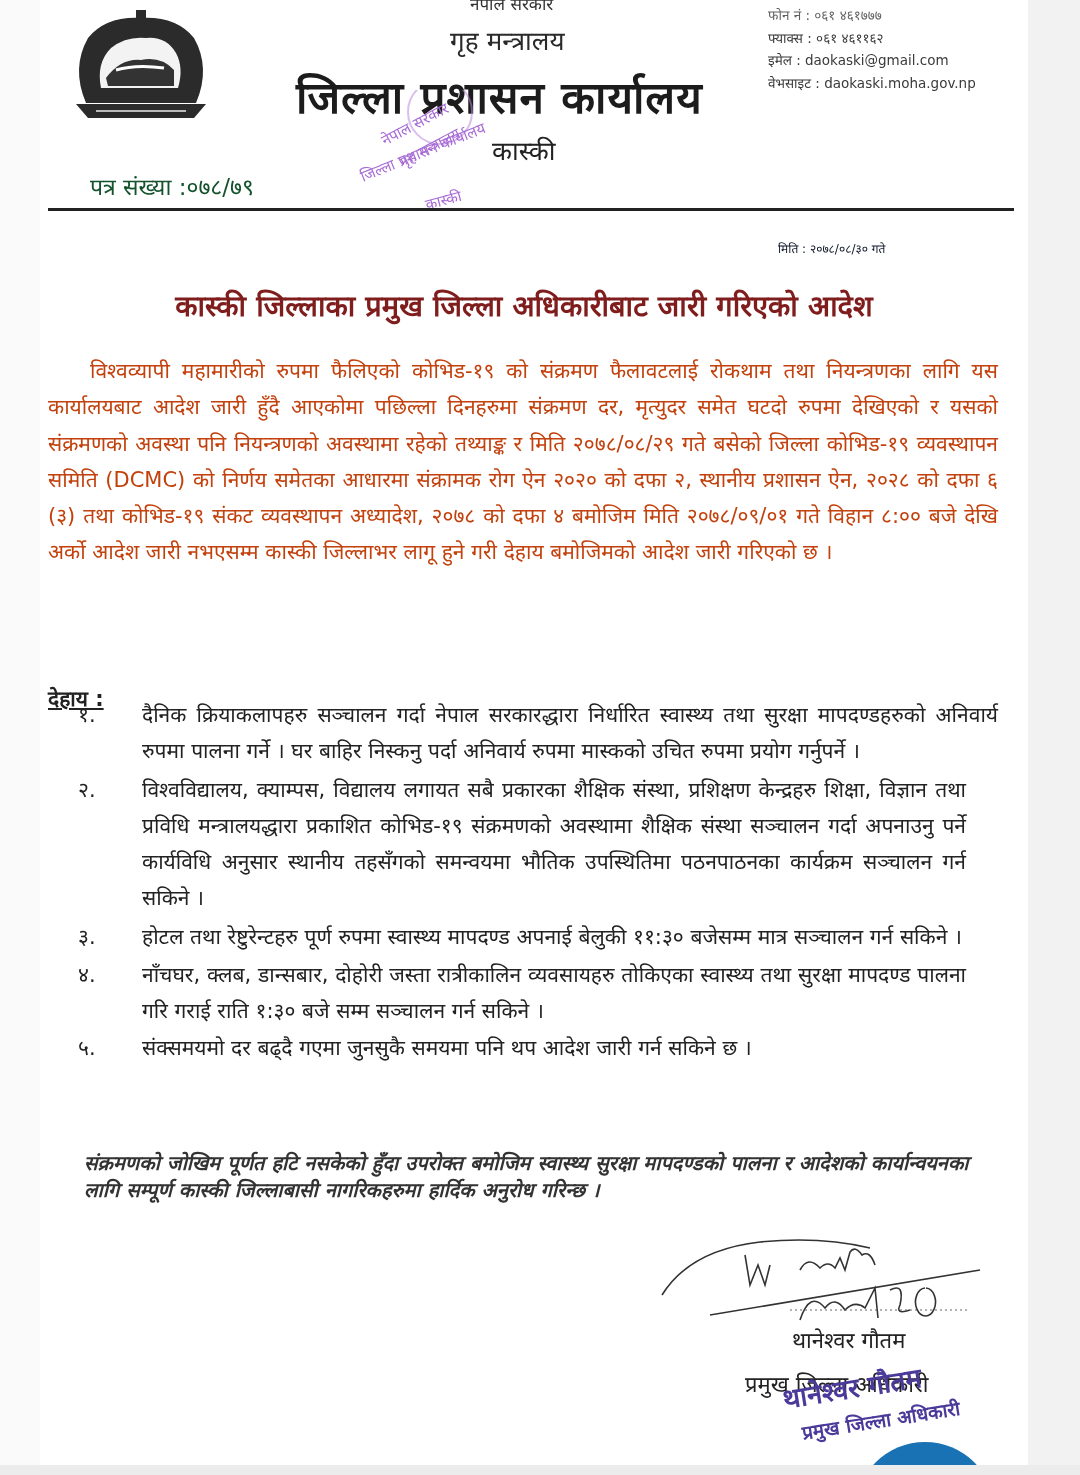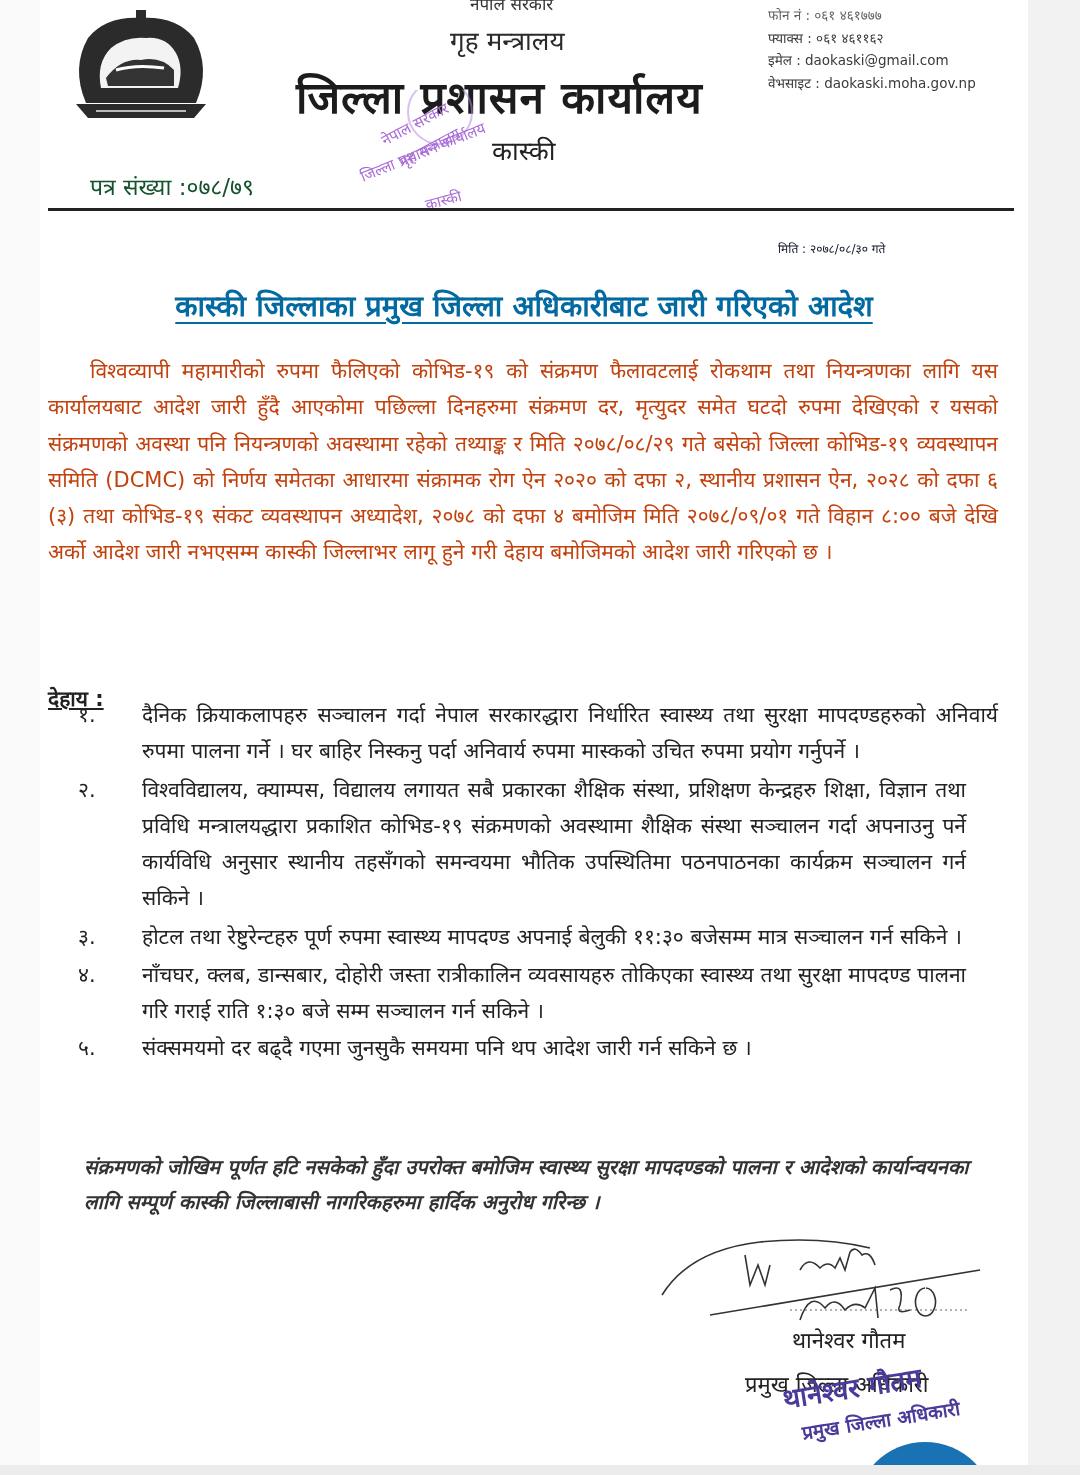--- a/index.html
+++ b/index.html
@@ -24,36 +24,36 @@
   .contact .phone { margin-top: -12px; opacity: .8; }
 
   .ref { position: absolute; left: 90px; top: 170px; font-size: 23px; color: #14532d; }
   .rule { position: absolute; left: 48px; top: 208px; width: 966px; height: 3px; background: #222; }
 
   .stamp { position: absolute; left: 355px; top: 90px; width: 175px; height: 125px; }
 
   .date { position: absolute; left: 778px; top: 228px; font-size: 12px; color: #0f172a; margin-top: 12px; }
 
   .title { position: absolute; left: 108px; top: 285px; width: 832px; text-align: center;
-    font-size: 29px; font-weight: bold; color: #0369a1; text-decoration: underline; text-underline-offset: 6px; }
+    font-size: 29px; font-weight: bold; color: #7f1d1d; text-underline-offset: 6px; }
 
   .body { position: absolute; left: 48px; top: 353px; width: 950px;
     font-size: 21px; line-height: 36.3px; text-align: justify; color: #c2410c; text-indent: 42px; }
 
   .annex-label { position: absolute; left: 48px; top: 684px; font-size: 21px; font-weight: bold; text-decoration: underline; color: #222; }
 
   .orders { position: absolute; left: 78px; top: 697px; width: 920px; margin: 0; padding: 0; list-style: none; }
   .order { display: flex; font-size: 21px; line-height: 36.3px; color: #222; }
   .order .num { width: 38px; flex: none; }
   .order .txt { flex: 1; text-align: justify; margin-left: 26px; }
   .order.o2 { width: 888px; margin-top: 2px; }
   .order.o3, .order.o4 { width: 888px; margin-top: 2px; }
   .order.o5 { margin-top: 0; }
 
-  .appeal { position: absolute; left: 84px; top: 1150px; width: 900px; font-size: 20px; line-height: 35px; font-style: italic; font-weight: bold; color: #333; }
+  .appeal { position: absolute; left: 84px; top: 1150px; width: 900px; font-size: 20px; line-height: 27px; font-style: italic; font-weight: bold; color: #333; }
 
   .signature { position: absolute; left: 650px; top: 1230px; width: 340px; height: 110px; }
   .signer-name { position: absolute; left: 792px; top: 1324px; font-size: 22px; color: #222; }
   .signer-title { position: absolute; left: 745px; top: 1368px; font-size: 22px; color: #222; }
 
   .seal-name { position: absolute; left: 780px; top: 1380px; font-size: 27px; font-weight: bold; color: #4b3a9a; transform: rotate(-9deg); transform-origin: left top; }
   .seal-title { position: absolute; left: 800px; top: 1420px; font-size: 19px; font-weight: bold; color: #4b3a9a; transform: rotate(-9deg); transform-origin: left top; }
 
   .fab { position: absolute; left: 855px; top: 1442px; width: 140px; height: 140px; border-radius: 50%; background: #1972b4; }
 </style>

